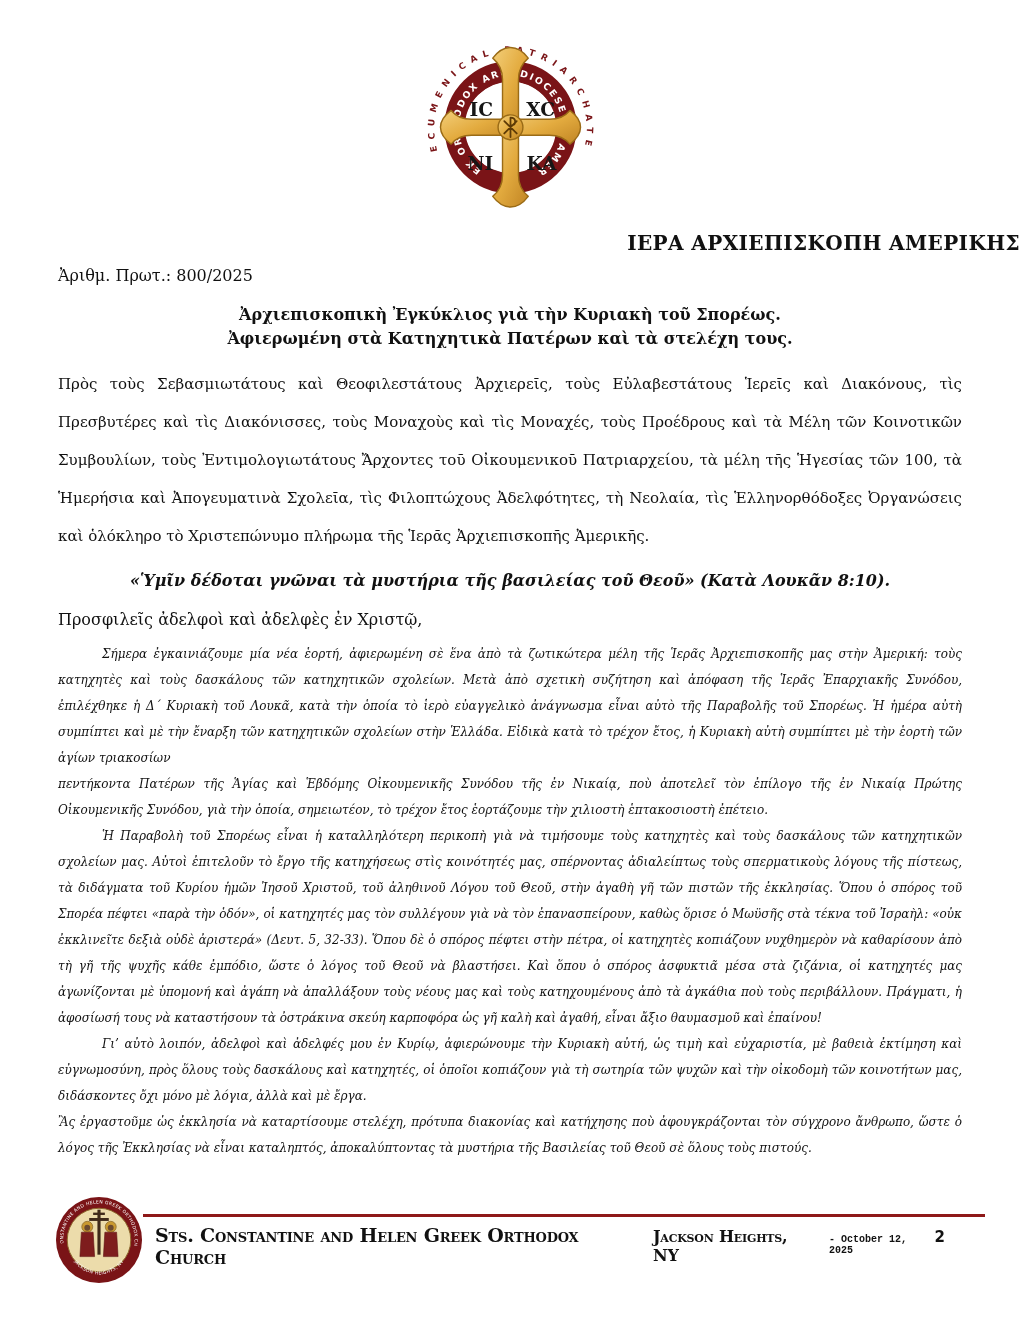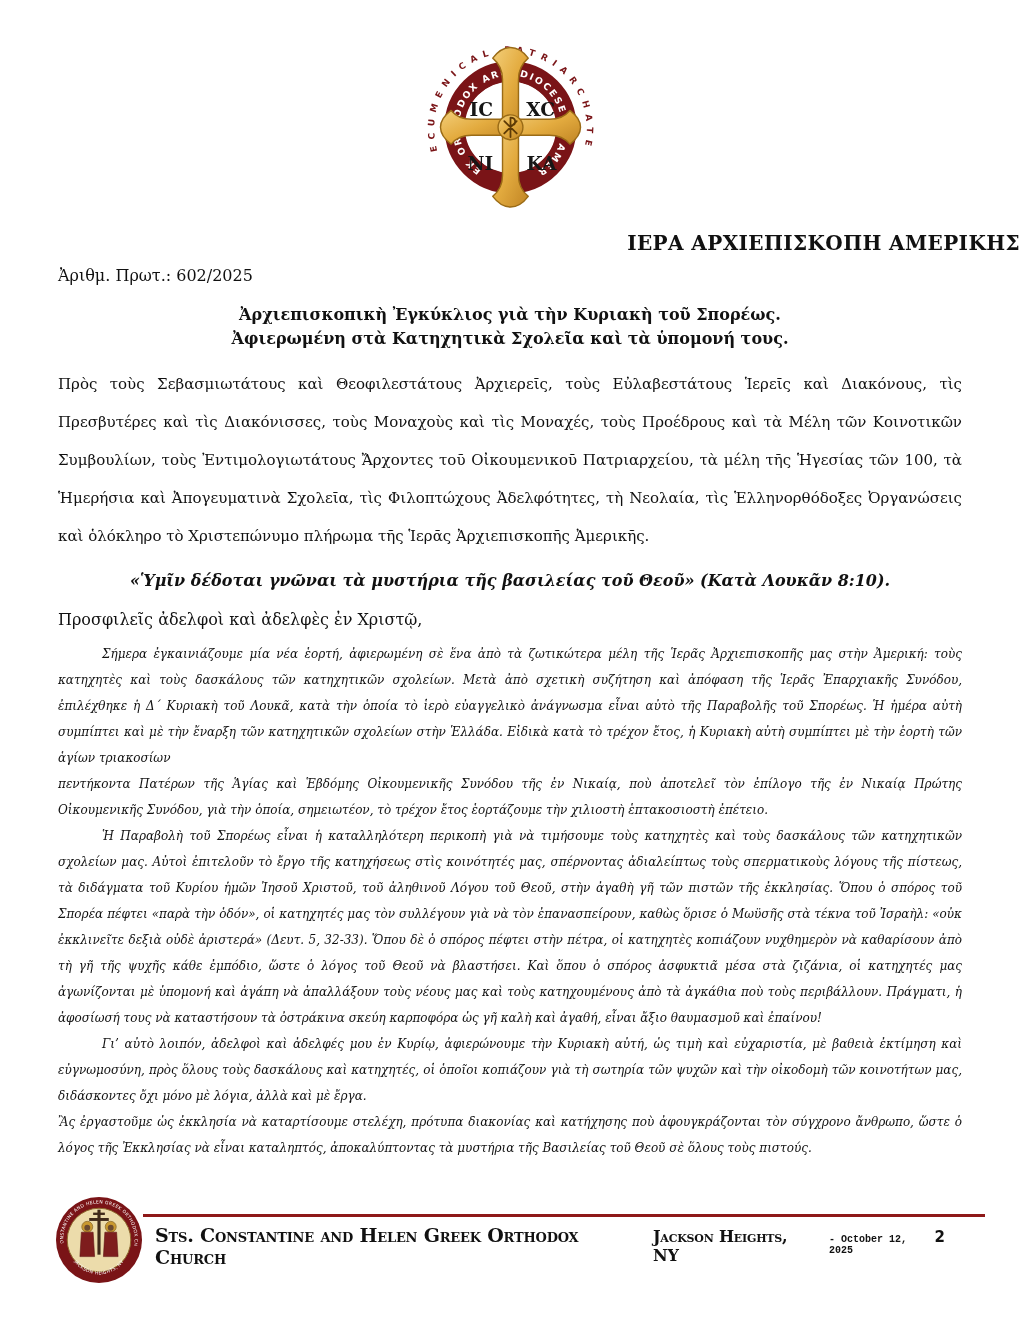--- a/index.html
+++ b/index.html
@@ -78,25 +78,25 @@
     <text class="seal-letter" x="77" y="99" text-anchor="middle">IC</text>
     <text class="seal-letter" x="144" y="99" text-anchor="middle">XC</text>
     <text class="seal-letter" x="76" y="160" text-anchor="middle">NI</text>
     <text class="seal-letter" x="145" y="160" text-anchor="middle">KA</text>
   </svg>
 
   <div class="doc-title">
     <div>ΙΕΡΑ ΑΡΧΙΕΠΙΣΚΟΠΗ ΑΜΕΡΙΚΗΣ</div>
   </div>
 
-  <div class="proto">Ἀριθμ. Πρωτ.: 602/2025</div>
+  <div class="proto">Ἀριθμ. Πρωτ.: 800/2025</div>
 
   <div class="subject">
     <div>Ἀρχιεπισκοπικὴ Ἐγκύκλιος γιὰ τὴν Κυριακὴ τοῦ Σπορέως.</div>
-    <div>Ἀφιερωμένη στὰ Κατηχητικὰ Σχολεῖα καὶ τὰ ὑπομονή τους.</div>
+    <div>Ἀφιερωμένη στὰ Κατηχητικὰ Πατέρων καὶ τὰ στελέχη τους.</div>
   </div>
 
 
   <p class="body-text address">Πρὸς τοὺς Σεβασμιωτάτους καὶ Θεοφιλεστάτους Ἀρχιερεῖς, τοὺς Εὐλαβεστάτους Ἱερεῖς καὶ Διακόνους, τὶς Πρεσβυτέρες καὶ τὶς Διακόνισσες, τοὺς Μοναχοὺς καὶ τὶς Μοναχές, τοὺς Προέδρους καὶ τὰ Μέλη τῶν Κοινοτικῶν Συμβουλίων, τοὺς Ἐντιμολογιωτάτους Ἄρχοντες τοῦ Οἰκουμενικοῦ Πατριαρχείου, τὰ μέλη τῆς Ἡγεσίας τῶν 100, τὰ Ἡμερήσια καὶ Ἀπογευματινὰ Σχολεῖα, τὶς Φιλοπτώχους Ἀδελφότητες, τὴ Νεολαία, τὶς Ἑλληνορθόδοξες Ὀργανώσεις καὶ ὁλόκληρο τὸ Χριστεπώνυμο πλήρωμα τῆς Ἱερᾶς Ἀρχιεπισκοπῆς Ἀμερικῆς.</p>
 
   <p class="quote">«Ὑμῖν δέδοται γνῶναι τὰ μυστήρια τῆς βασιλείας τοῦ Θεοῦ» (Κατὰ Λουκᾶν 8:10).</p>
 
   <p class="salutation">Προσφιλεῖς ἀδελφοὶ καὶ ἀδελφὲς ἐν Χριστῷ,</p>
 
   <p class="para first">Σήμερα ἐγκαινιάζουμε μία νέα ἑορτή, ἀφιερωμένη σὲ ἕνα ἀπὸ τὰ ζωτικώτερα μέλη τῆς Ἱερᾶς Ἀρχιεπισκοπῆς μας στὴν Ἀμερική: τοὺς κατηχητὲς καὶ τοὺς δασκάλους τῶν κατηχητικῶν σχολείων. Μετὰ ἀπὸ σχετικὴ συζήτηση καὶ ἀπόφαση τῆς Ἱερᾶς Ἐπαρχιακῆς Συνόδου, ἐπιλέχθηκε ἡ Δ´ Κυριακὴ τοῦ Λουκᾶ, κατὰ τὴν ὁποία τὸ ἱερὸ εὐαγγελικὸ ἀνάγνωσμα εἶναι αὐτὸ τῆς Παραβολῆς τοῦ Σπορέως. Ἡ ἡμέρα αὐτὴ συμπίπτει καὶ μὲ τὴν ἔναρξη τῶν κατηχητικῶν σχολείων στὴν Ἑλλάδα. Εἰδικὰ κατὰ τὸ τρέχον ἔτος, ἡ Κυριακὴ αὐτὴ συμπίπτει μὲ τὴν ἑορτὴ τῶν ἁγίων τριακοσίων

